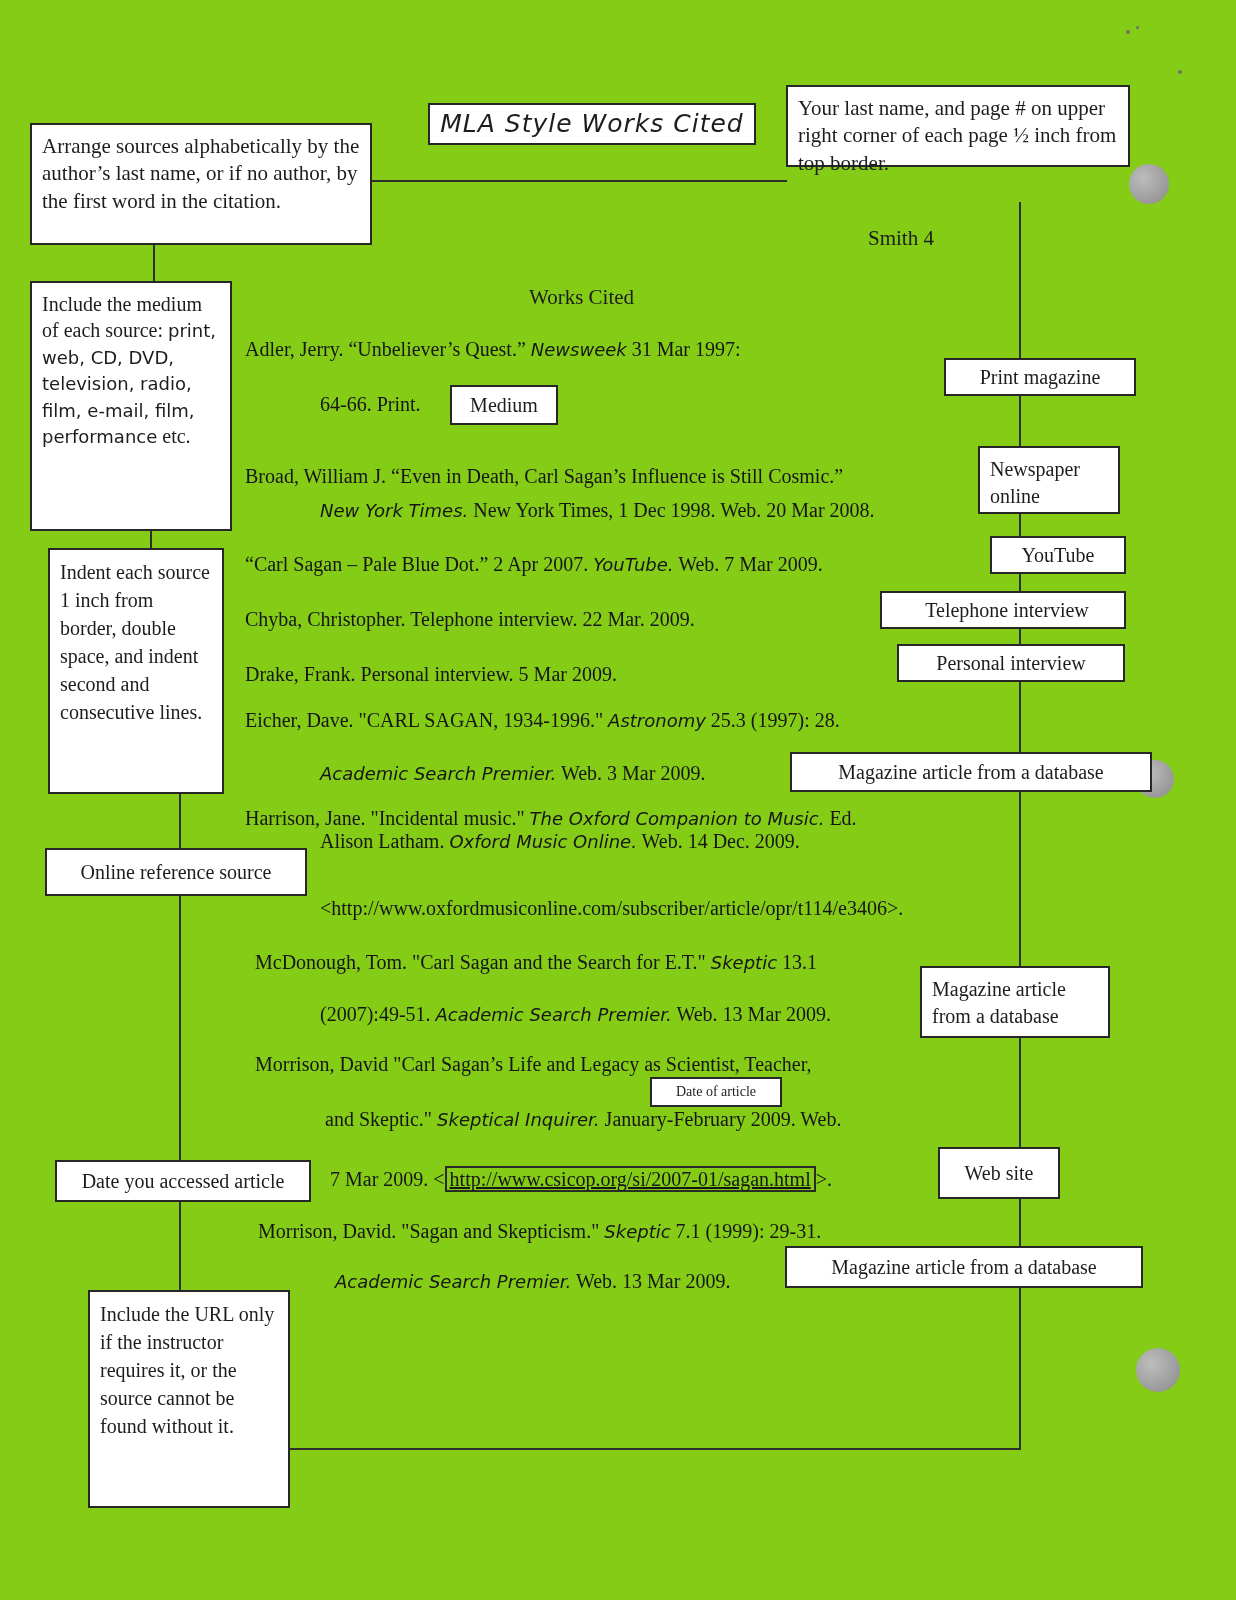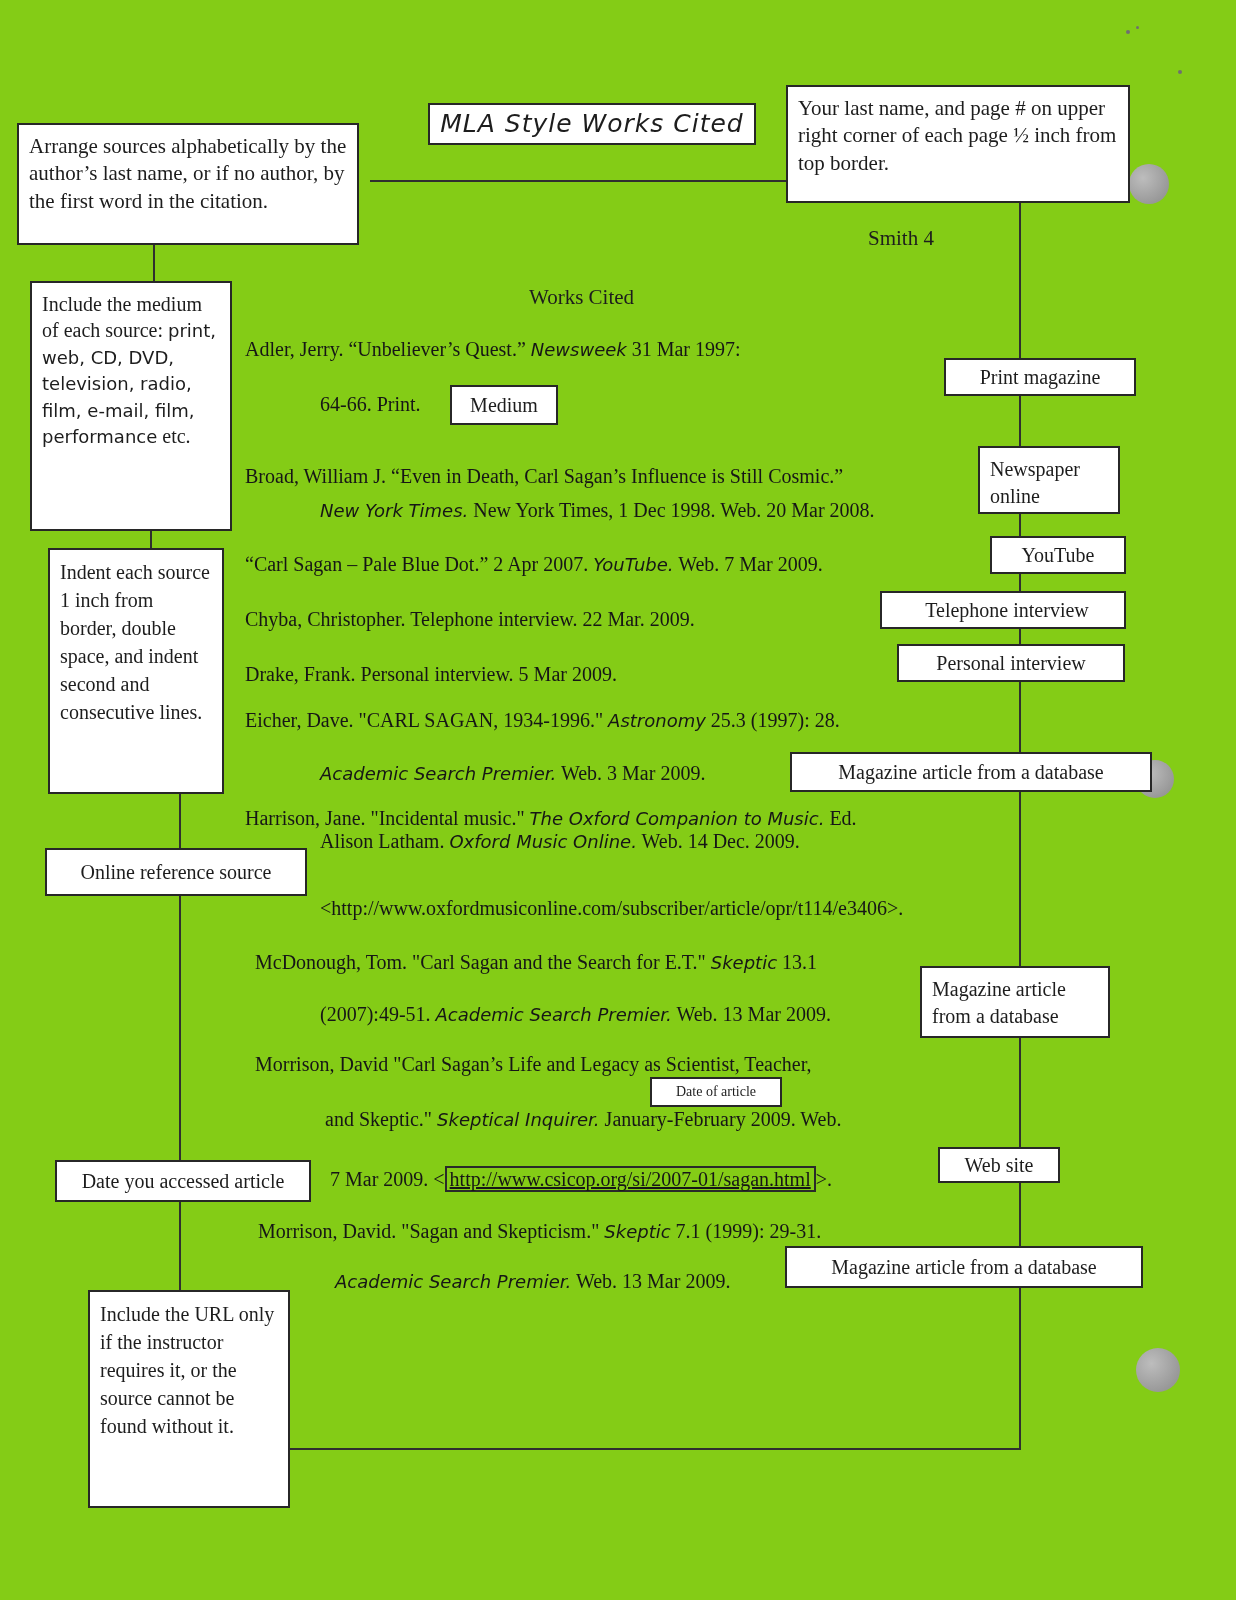--- a/index.html
+++ b/index.html
@@ -39,25 +39,25 @@
   <div class="speck" style="left:1126px;top:30px;width:4px;height:4px;"></div>
   <div class="speck" style="left:1136px;top:26px;width:3px;height:3px;"></div>
   <div class="speck" style="left:1178px;top:70px;width:4px;height:4px;"></div>
 
   <div class="box center title-box" style="left:428px;top:103px;width:328px;height:42px;">
     <span>MLA Style Works Cited</span>
   </div>
   <div class="heading" style="left:868px;top:226px;">Smith 4</div>
   <div class="heading" style="left:529px;top:285px;">Works Cited</div>
 
-  <div class="box pad" style="left:786px;top:85px;width:344px;height:118px;font-size:21px;">
+  <div class="box pad" style="left:786px;top:85px;width:344px;height:82px;font-size:21px;">
     <span>Your last name, and page # on upper right corner of each page ½ inch from top border.</span>
   </div>
 
-  <div class="box pad" style="left:17px;top:123px;width:342px;height:122px;font-size:21px;">
+  <div class="box pad" style="left:30px;top:123px;width:342px;height:122px;font-size:21px;">
     <span>Arrange sources alphabetically by the author’s last name, or if no author, by the first word in the citation.</span>
   </div>
 
   <div class="box pad" style="left:30px;top:281px;width:202px;height:250px;line-height:1.32;">
     <span><span class="seg-n">Include the medium of each source: </span><span class="seg-sans">print, web, CD, DVD, television, radio, film, e-mail, film, performance</span><span class="seg-n"> etc.</span></span>
   </div>
 
   <div class="box pad" style="left:48px;top:548px;width:176px;height:246px;line-height:1.4;">
     <span>Indent each source 1 inch from border, double space, and indent second and consecutive lines.</span>
   </div>
@@ -99,21 +99,21 @@
   </div>
 
   <div class="box center" style="left:790px;top:752px;width:362px;height:40px;">
     <span>Magazine article from a database</span>
   </div>
 
   <div class="box pad" style="left:920px;top:966px;width:190px;height:72px;line-height:1.35;">
     <span>Magazine article from a database</span>
   </div>
 
-  <div class="box center" style="left:938px;top:1147px;width:122px;height:36px;">
+  <div class="box center" style="left:938px;top:1147px;width:122px;height:52px;">
     <span>Web site</span>
   </div>
 
   <div class="box center" style="left:785px;top:1246px;width:358px;height:42px;">
     <span>Magazine article from a database</span>
   </div>
 
   <div class="box center smalltext" style="left:650px;top:1077px;width:132px;height:30px;">
     <span>Date of article</span>
   </div>

